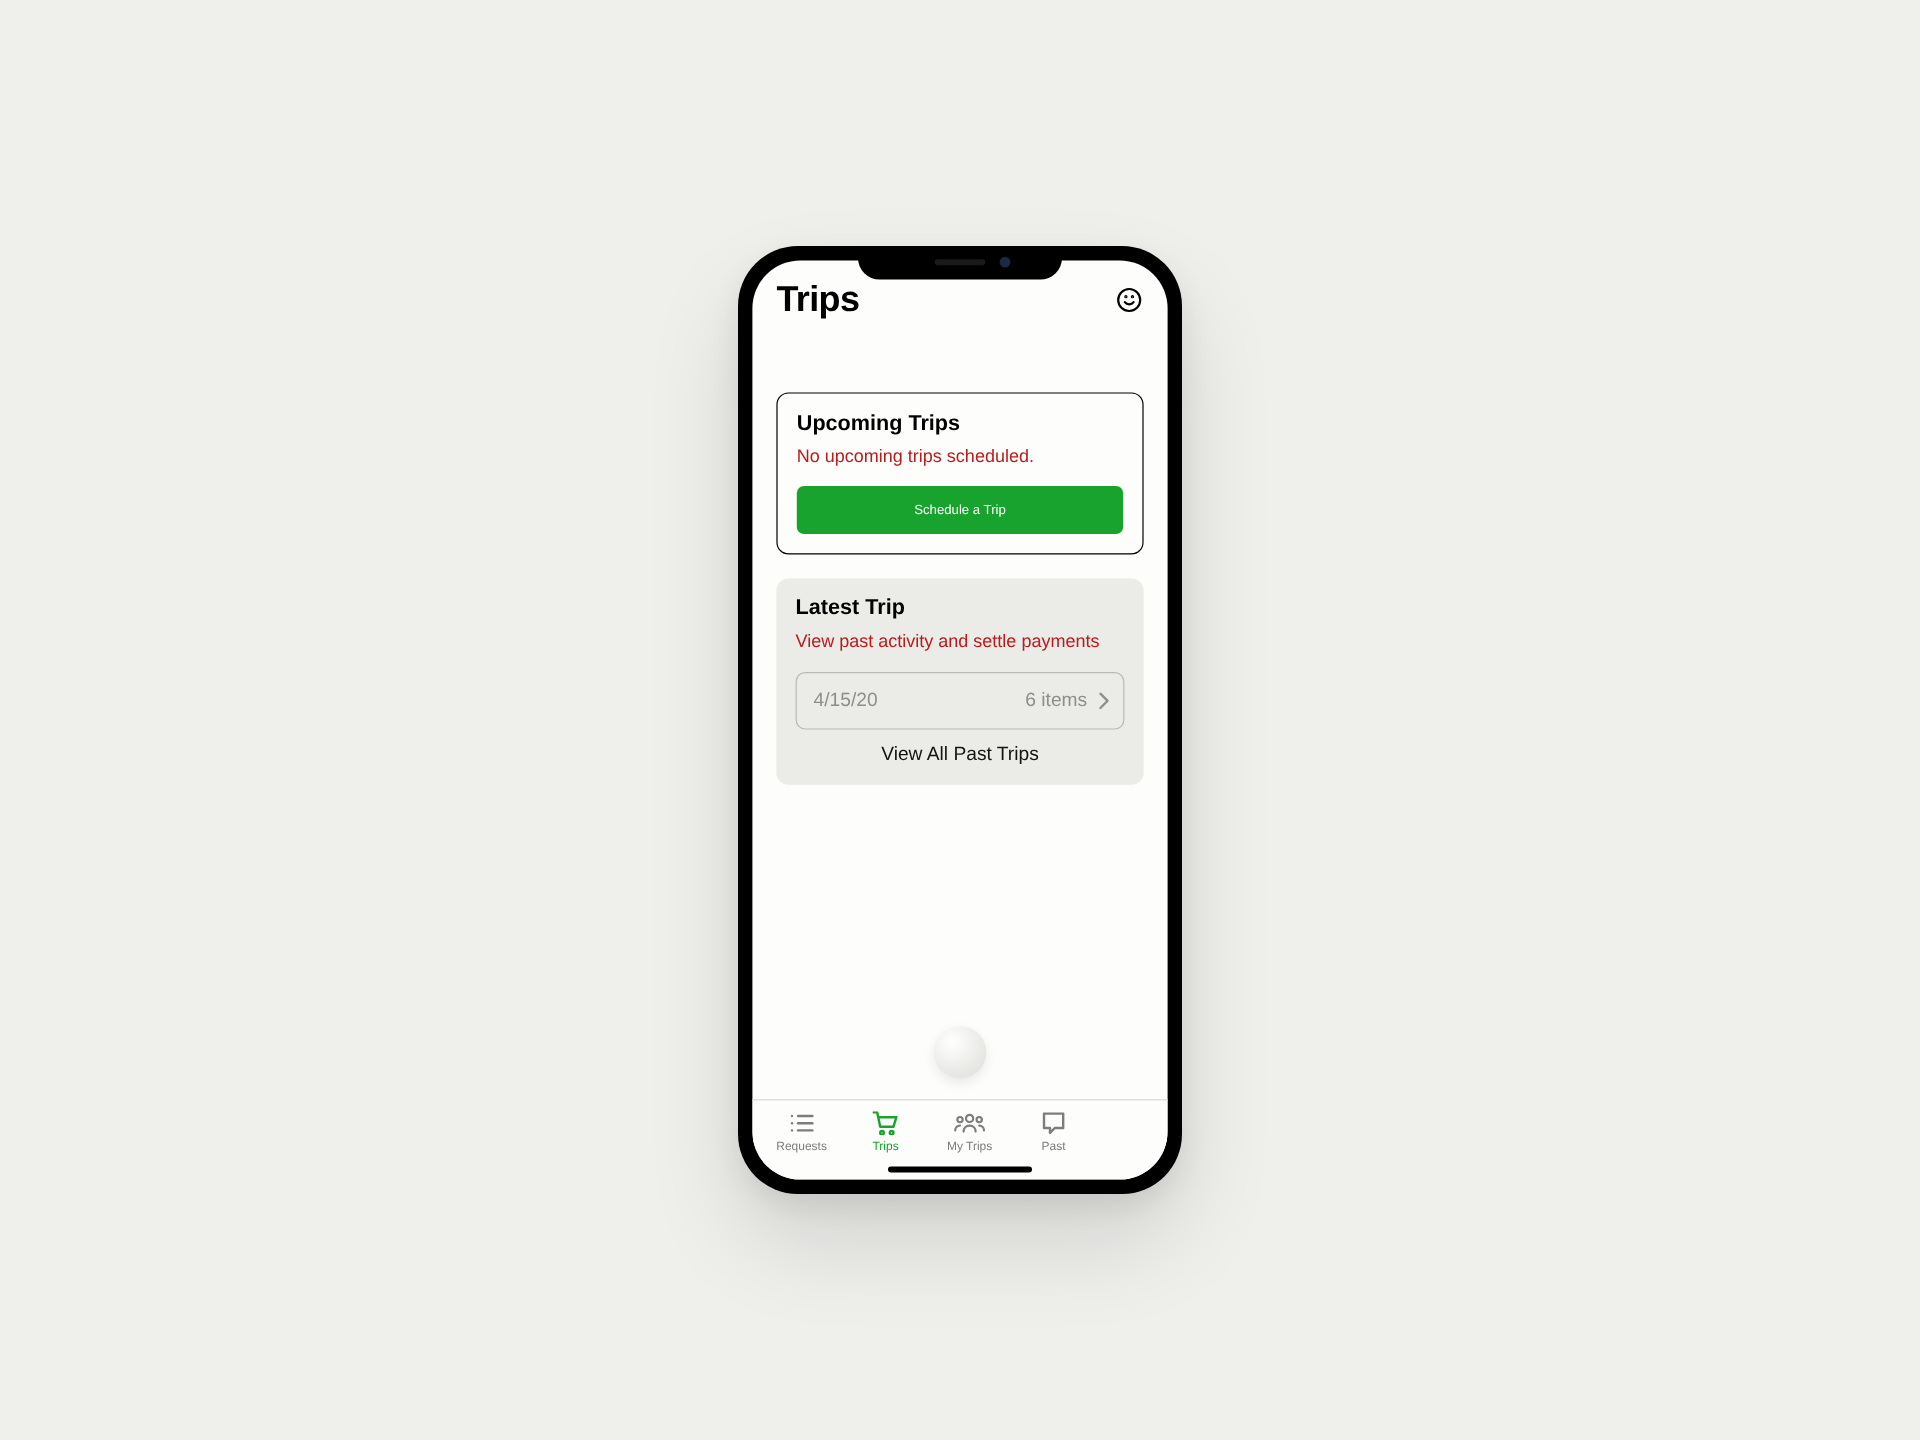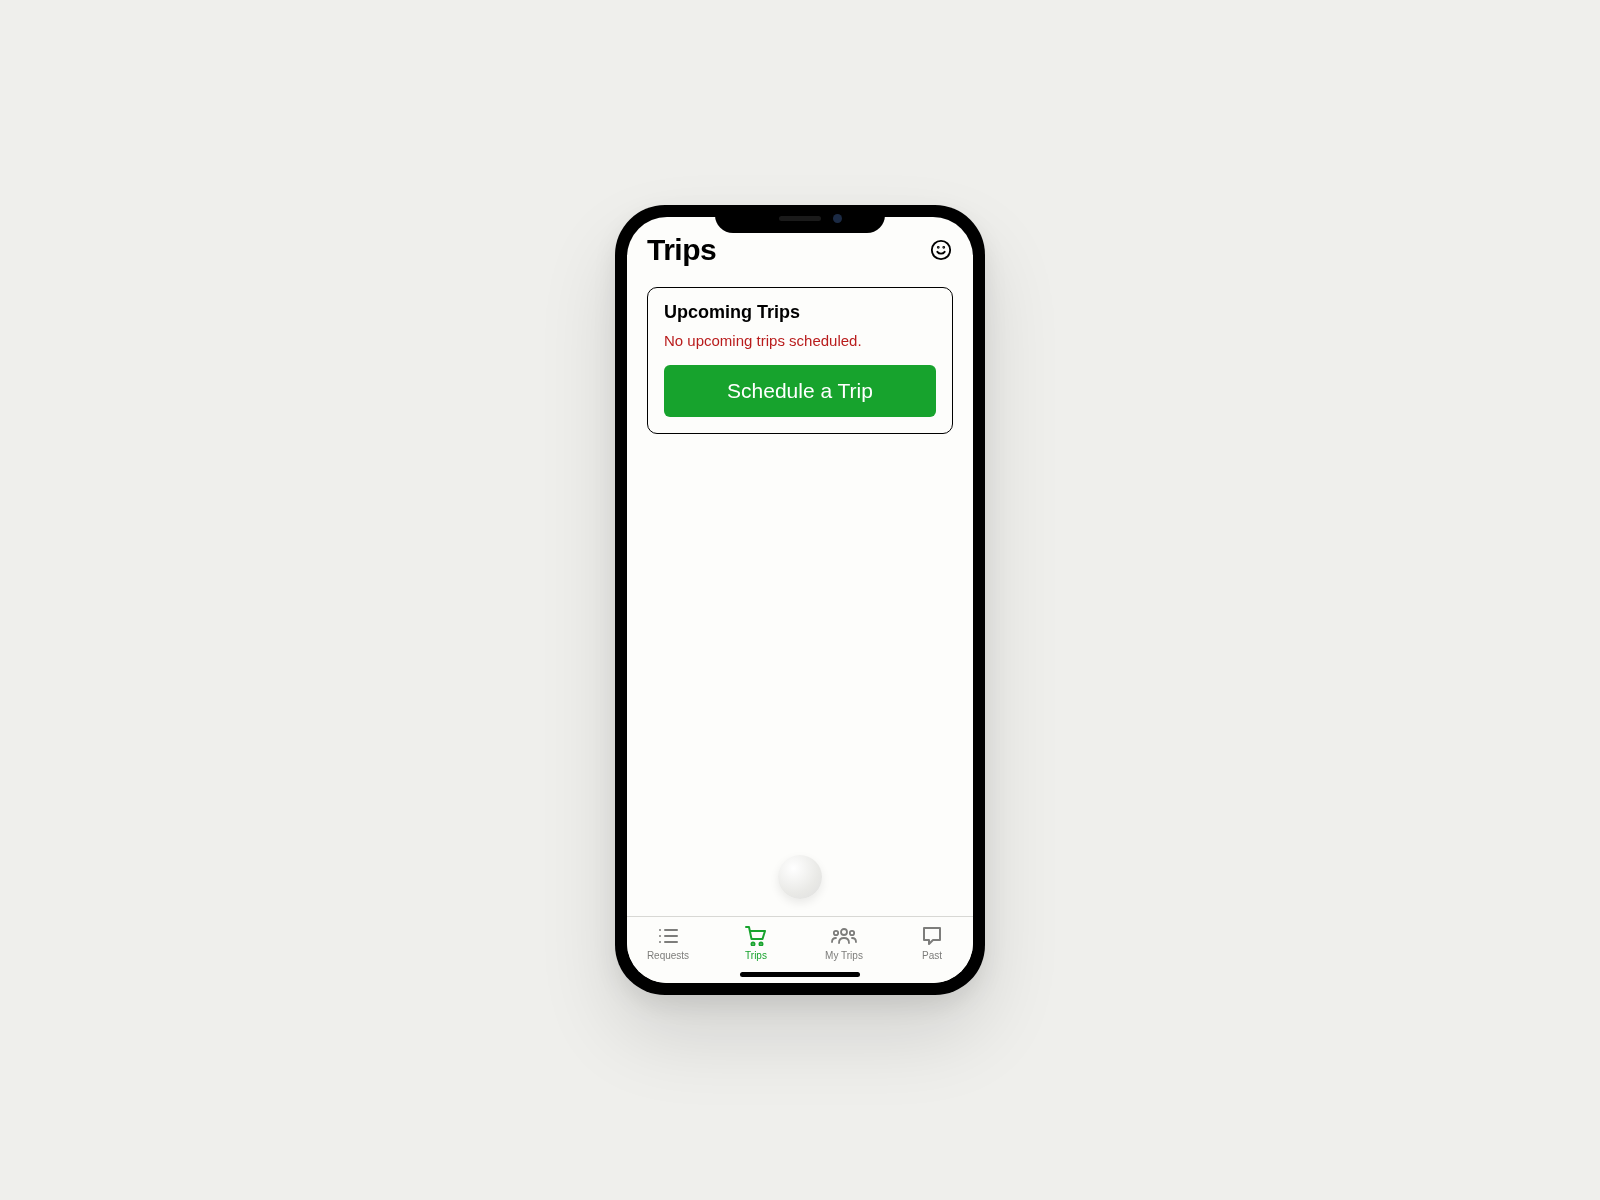--- a/index.html
+++ b/index.html
@@ -89,42 +89,42 @@
   padding: 16px 20px 8px 20px;
 }
 .title { font-size: 30px; font-weight: 700; letter-spacing: -0.5px; }
 .smile-btn { width:24px; height:24px; display:flex;align-items:center;justify-content:center; }
 .content { padding: 12px 20px; flex:1; overflow:auto; }
 .card {
   border-radius: 10px;
   padding: 14px 16px 16px 16px;
   margin-bottom: 20px;
 }
-.card.primary { background:#fdfdfb; border:1.5px solid #000; }
+.card.primary { background:#fdfdfb; border:1.5px solid #000;margin-top:40px; }
 .card.secondary { background:#ebebe7; }
 .card h2 { font-size: 18px; font-weight:600; margin-bottom: 8px; }
 .subtext { color:#b91c1c; font-size:15px; line-height:1.35; margin-bottom:14px; }
 .btn-schedule {
   width:100%; background:#17a32d; color:#fff; border:none; border-radius:6px;
-  font-size:21px; font-weight:500; padding:14px 0; cursor:pointer;
+  font-size:11px; font-weight:500; padding:14px 0; cursor:pointer;
 }
 .trip-row {
   display:flex; align-items:center; justify-content:space-between;
   border:1.5px solid #b9b9b6; border-radius:8px; padding:14px 12px 14px 14px;
   color:#8e8e8c; font-size:16px; margin-bottom:12px; cursor:pointer;
 }
 .trip-row .right { display:flex; align-items:center; gap:10px; }
 .view-all { text-align:center; font-size:16px; font-weight:500; color:#141414; cursor:pointer; }
 .home-ind {
   position:absolute; bottom:6px; left:50%; transform:translateX(-50%);
   width:120px; height:5px; background:#000; border-radius:3px;
 }
 .tabbar {
   border-top:1px solid #d8d8d4;
-  display:flex; justify-content:space-between; align-items:flex-start;
+  display:flex; justify-content:flex-start; align-items:flex-start;
   padding:8px 6px 22px 6px; background:#fdfdfb;
 }
 .tab {
   display:flex; flex-direction:column; align-items:center; gap:3px;
   font-size:10px; color:#7d7d7b; cursor:pointer; width:70px;
 }
 .tab.active { color:#17a32d; }
 .tab .icon { height:22px; display:flex; align-items:center; justify-content:center; }
 .touch {
   position:absolute; left:50%; transform:translateX(-50%);
@@ -155,20 +155,34 @@
     </div>
 
     <div class="content">
 
       <div class="card primary">
         <h2>Upcoming Trips</h2>
         <div class="subtext">No upcoming trips scheduled.</div>
         <button class="btn-schedule">Schedule a Trip</button>
       </div>
 
+      <div class="card secondary">
+        <h2>Latest Trip</h2>
+        <div class="subtext">View past activity and settle payments</div>
+        <div class="trip-row">
+          <span>4/15/20</span>
+          <span class="right">
+            <span>6 items</span>
+            <svg width="8" height="14" viewBox="0 0 8 14" fill="none" stroke="#8e8e8c" stroke-width="2" stroke-linecap="round">
+                <path d="M1 1l6 6-6 6"></path>
+              </svg>
+          </span>
+        </div>
+        <div class="view-all">View All Past Trips</div>
+      </div>
 
     </div>
 
     <div class="touch"></div>
 
     <div class="tabbar">
       <div class="tab">
         <span class="icon">
           <svg width="22" height="18" viewBox="0 0 22 18" fill="none" stroke="#7d7d7b" stroke-width="2" stroke-linecap="round">
               <circle cx="3" cy="3" r="1" fill="#7d7d7b" stroke="none"></circle>

